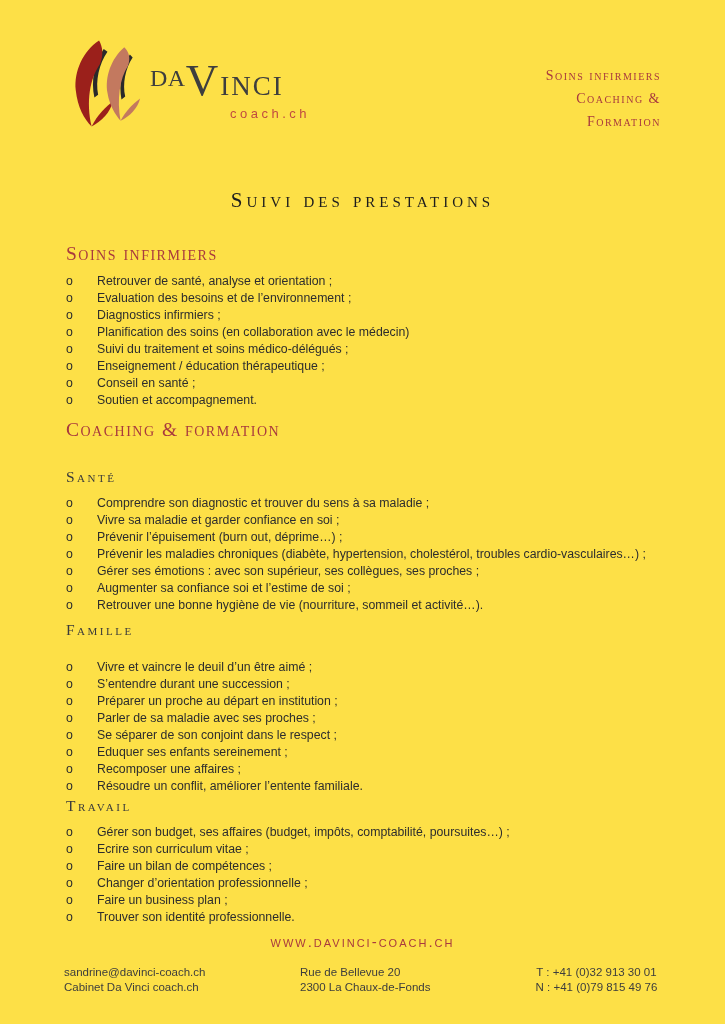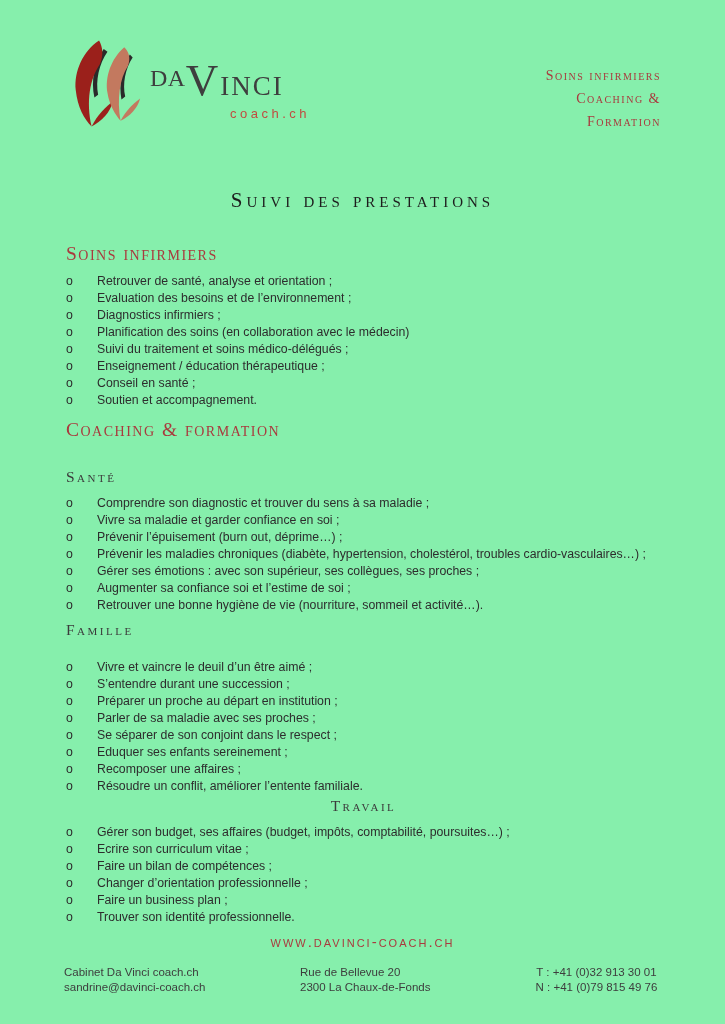--- a/index.html
+++ b/index.html
@@ -3,21 +3,21 @@
 <meta charset="utf-8">
 <style>
   * { box-sizing: border-box; margin: 0; padding: 0; }
   html, body { background: #ffffff; }
   body { font-family: "Liberation Sans", sans-serif; }
 
   .page {
     position: relative;
     width: 725px;
     height: 1024px;
-    background: #86efac;
+    background: #fde047;
     overflow: hidden;
     margin: 0 auto;
   }
 
   
   .header {
     display: flex;
     justify-content: space-between;
     align-items: flex-start;
     padding: 38px 64px 0 72px;
@@ -80,21 +80,21 @@
     font-family: "Liberation Serif", serif;
     font-weight: normal;
     font-variant: small-caps;
     font-size: 15.5px;
     line-height: 18px;
     letter-spacing: 2.5px;
     color: #3b3b3b;
   }
   h3.h3-sante   { margin-top: 27px; margin-bottom: 9px; }
   h3.h3-famille { margin-top: 7px;  margin-bottom: 20px; }
-  h3.h3-travail { margin-top: 2px;  margin-bottom: 9px; text-align: center; }
+  h3.h3-travail { margin-top: 2px;  margin-bottom: 9px; }
 
   ul.bullet-list { list-style: none; }
   ul.bullet-list li {
     display: flex;
     font-size: 12.3px;
     line-height: 17px;
     color: #2d2d2d;
     white-space: nowrap;
   }
   ul.bullet-list .marker { width: 31px; flex: none; }
@@ -308,22 +308,22 @@
           <span class="li-text">Trouver son identité professionnelle.</span>
         </li>
       </ul>
 
   </div>
 
   <div class="footer">
     <div class="website">www.davinci-coach.ch</div>
     <div class="footer-cols">
       <div class="footer-col-company">
+        <div>sandrine@davinci-coach.ch</div>
         <div>Cabinet Da Vinci coach.ch</div>
-        <div>sandrine@davinci-coach.ch</div>
       </div>
       <div class="footer-col-address">
         <div>Rue de Bellevue 20</div>
         <div>2300 La Chaux-de-Fonds</div>
       </div>
       <div class="footer-col-phone">
         <div>T :  +41 (0)32 913 30 01</div>
         <div>N :  +41 (0)79 815 49 76</div>
       </div>
     </div>

